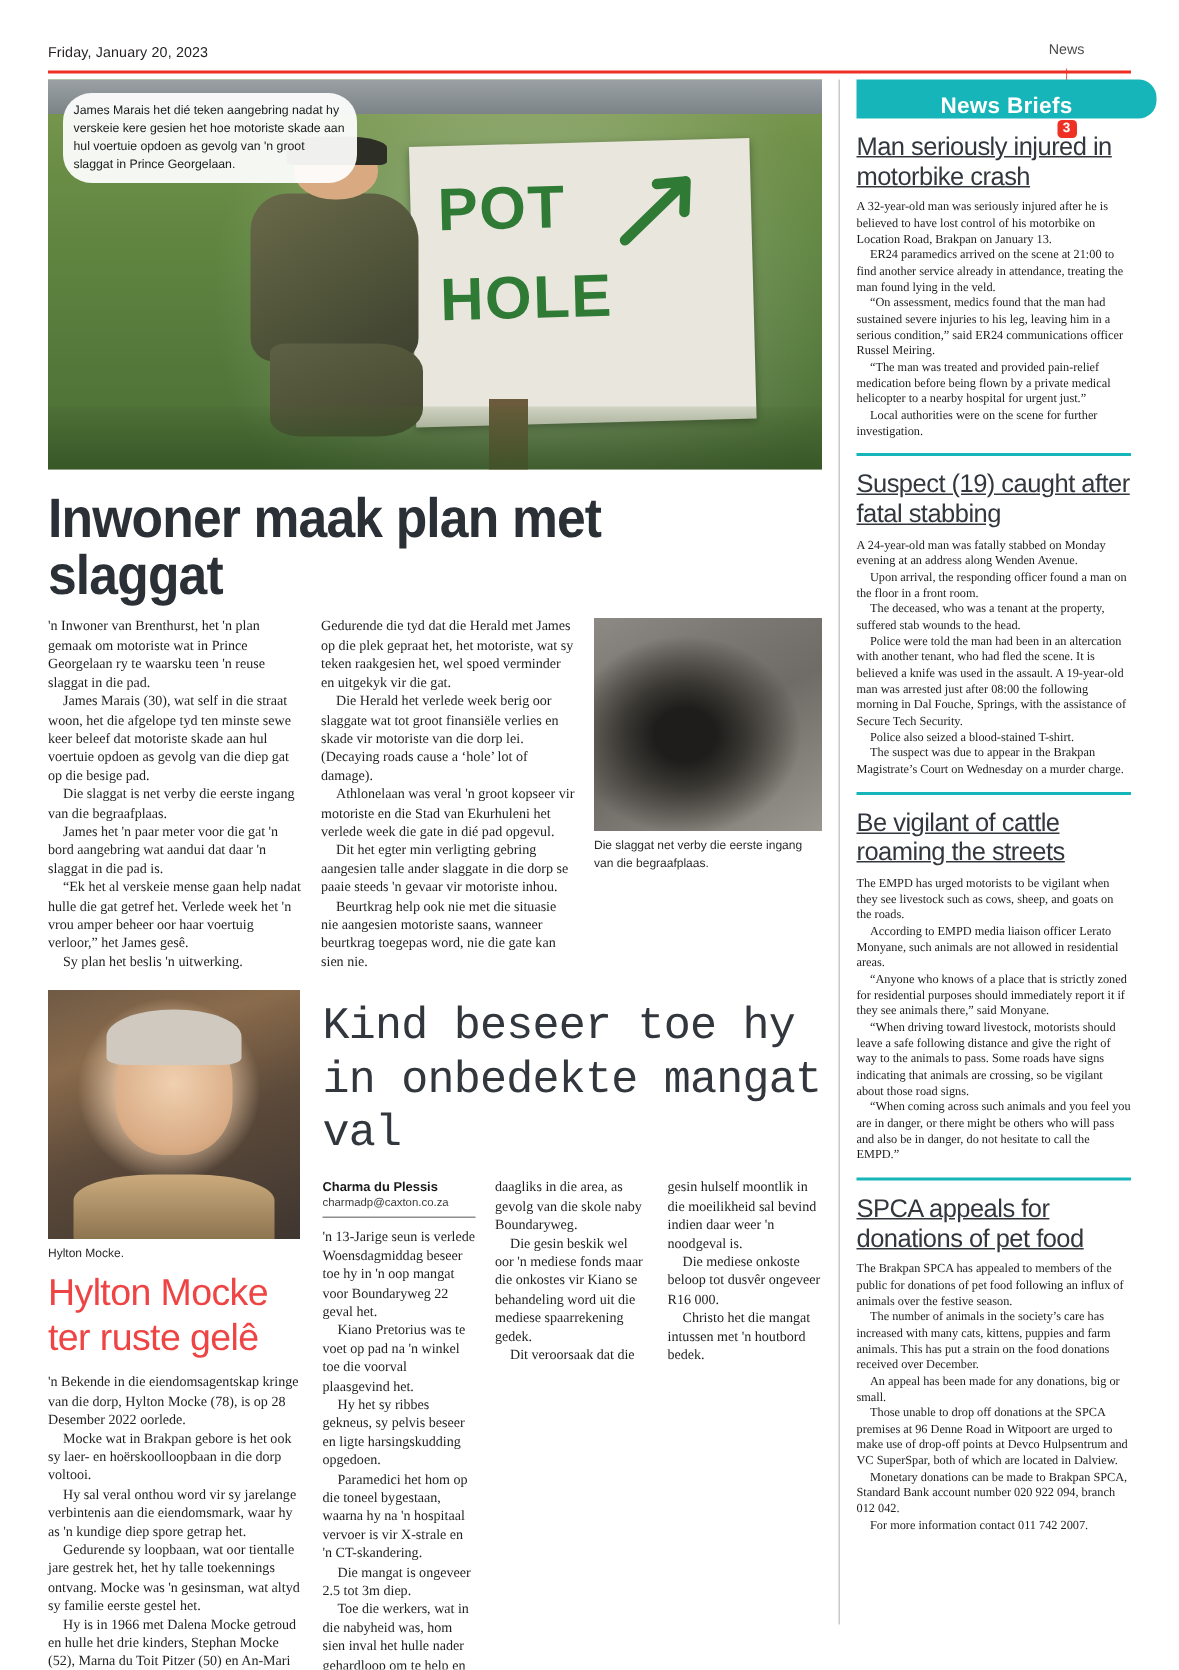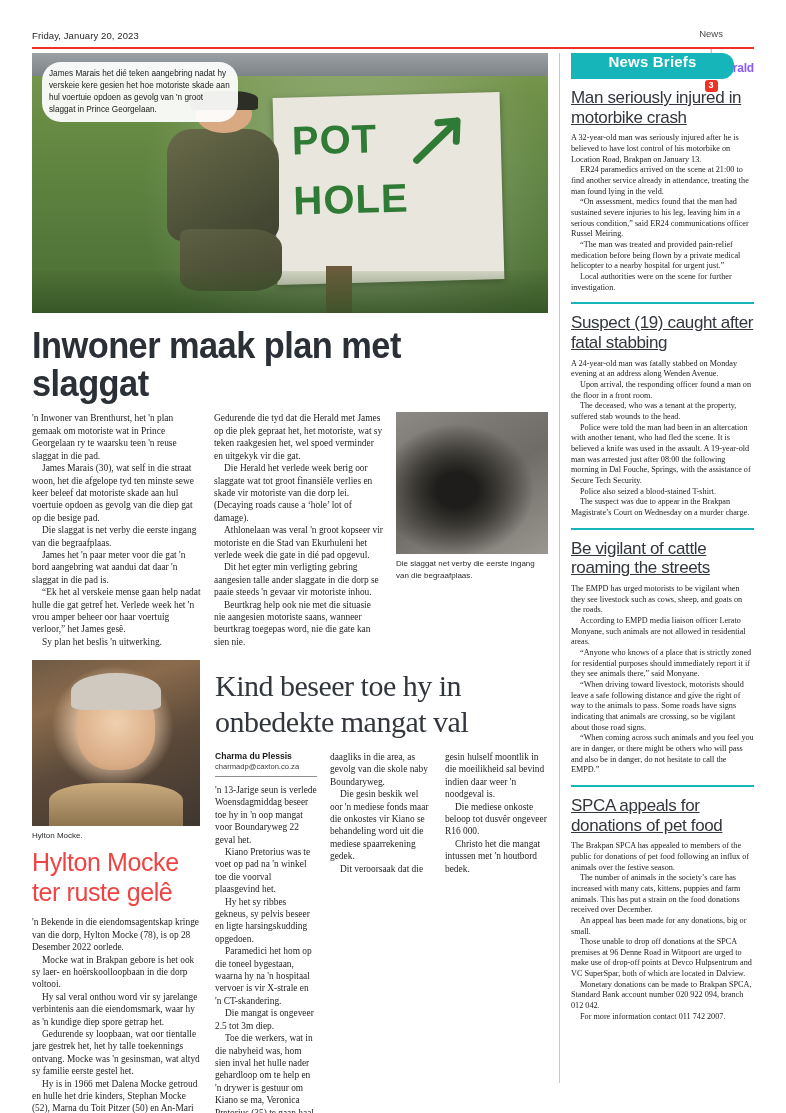--- a/index.html
+++ b/index.html
@@ -120,21 +120,21 @@
 
   
   .h-condensed {
     font-family:"Liberation Sans",sans-serif;
     font-weight:bold; font-size:37px; line-height:1.02;
     color:#2b2f36; letter-spacing:-.6px;
     transform: scaleX(.93); transform-origin: left center;
     margin: 14px 0 10px 0;
   }
   .h-light {
-    font-family:Liberation Serif, serif;
+    font-family:Liberation Mono, monospace;
     font-weight:normal; font-size:30px; line-height:1.18;
     color:#32373e; letter-spacing:-.5px;
     margin: 8px 0 12px 0;
   }
   .h-light-sm {
     font-family:"Liberation Sans",sans-serif;
     font-weight:normal; font-size:25px; line-height:1.2;
     color:#ef4444; letter-spacing:-.4px;
     margin: 6px 0 9px 0;
   }
@@ -156,24 +156,24 @@
     font-weight:bold; font-size:8.6px; color:#1a1a1a;
   }
   .byline-mail {
     font-family:"Liberation Sans",sans-serif;
     font-size:7.6px; color:#3a3a3a; margin-top:1px;
   }
   .byline-rule { border-top:1px solid #8e8e8e; margin:5px 0 7px 0; }
 
   
   .briefs-banner {
-    position:relative; width:163px; height:26px;
+    position:relative; width:200px; height:26px;
     background:#16b5b9;
     border-radius: 0 12px 12px 0;
-    display:flex; align-items:flex-start; justify-content:center;
+    display:flex; align-items:flex-end; justify-content:center;
   }
   .briefs-banner span {
     font-family:"Liberation Sans",sans-serif; font-weight:bold;
     font-size:15px; color:#ffffff; letter-spacing:.2px;
   }
   .brief-h {
     font-family:"Liberation Sans",sans-serif;
     font-weight:normal; font-size:17px; line-height:1.16;
     color:#32373e; letter-spacing:-.35px; margin:9px 0 6px 0;text-decoration:underline;
   }

